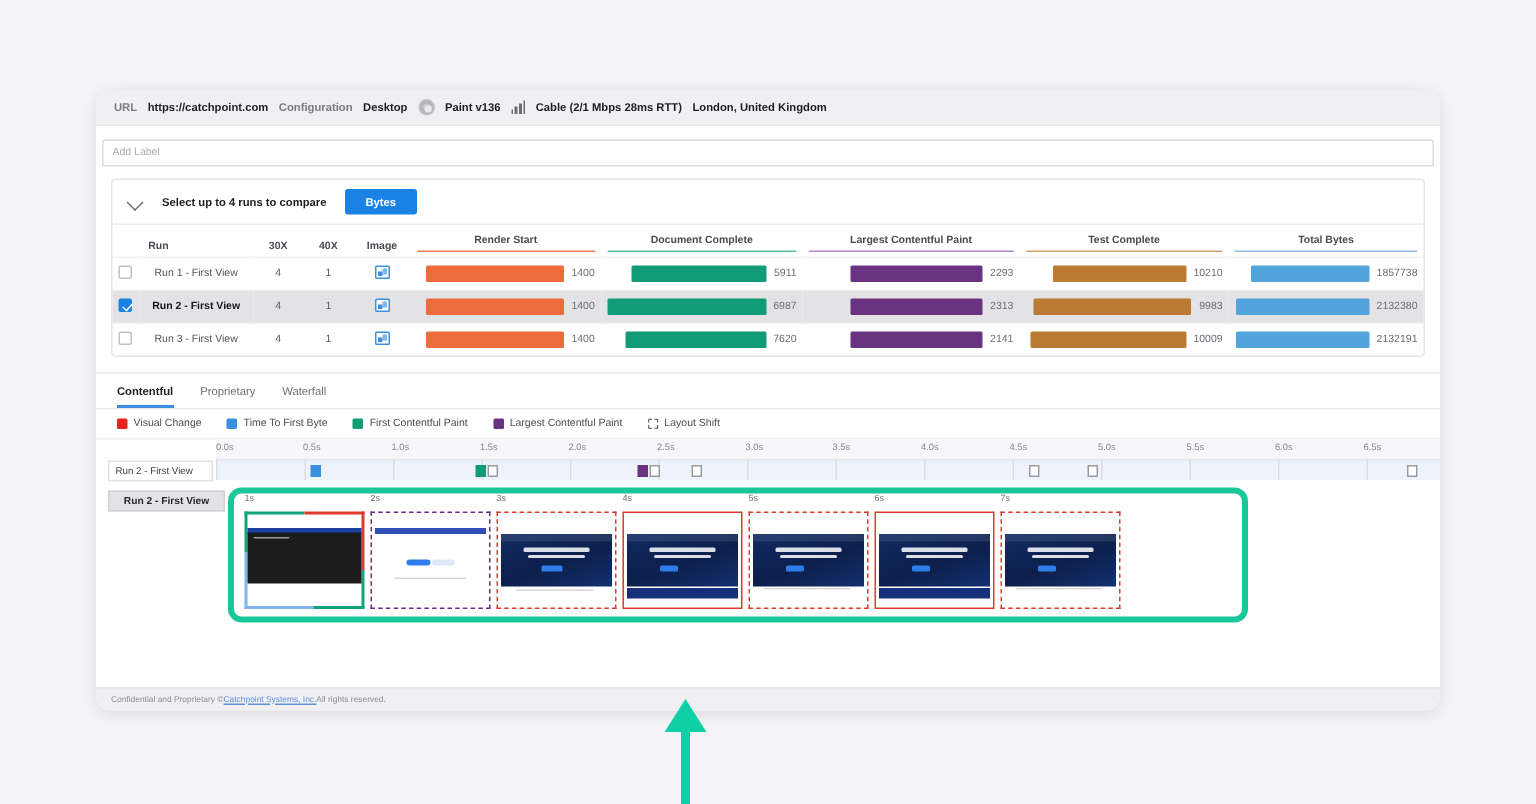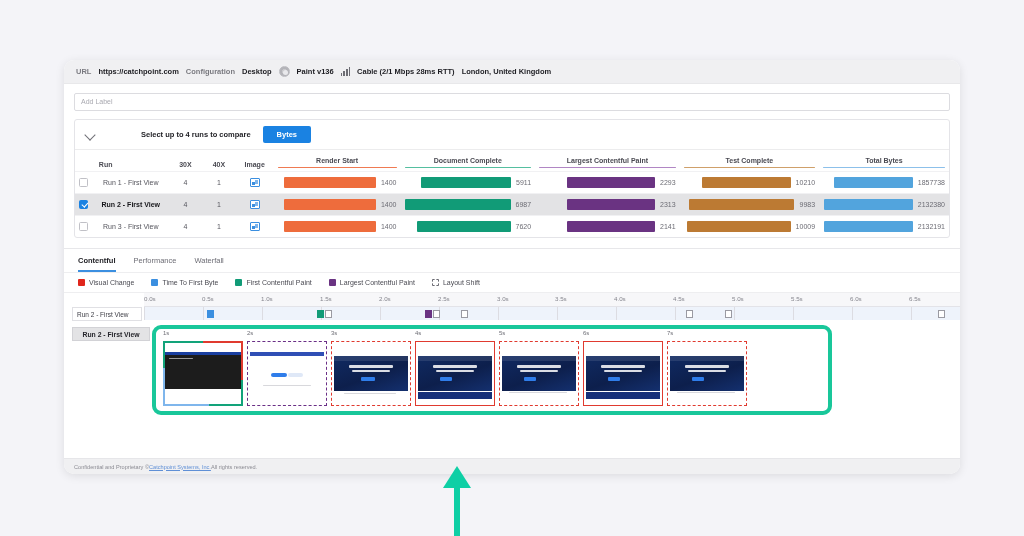--- a/index.html
+++ b/index.html
@@ -40,21 +40,21 @@
   .chrome-icon::after{
     content:""; position:absolute; left:3px; top:3px; width:5px;height:5px;
     border-radius:50%; background:#e9e9ec;
   }
   .signal { display: inline-flex; align-items: flex-end; gap: 1px; height: 9px; }
   .signal i { width: 1.6px; background: #6d6d74; display: block; }
   .signal i:nth-child(1){height:3px}.signal i:nth-child(2){height:5px}
   .signal i:nth-child(3){height:7px}.signal i:nth-child(4){height:9px}
 
   
-  .labelwrap { padding: 6px 10px 8px; background:#fff; }
+  .labelwrap { padding: 6px 4px 8px; background:#fff; }
   .labelinput {
     width: 100%; height: 18px; border: 1px solid #dcdce0; border-radius: 2px;
     font-size: 7px; color: #a9a9b0; padding: 0 6px; outline: none;
     font-family: "Liberation Sans", sans-serif; background:#fff;
   }
   .labelinput::placeholder { color: #a9a9b0; }
 
   
   .comparebox {
     margin: 0 10px; border: 1px solid #e4e4e8; border-radius: 3px;
@@ -63,21 +63,21 @@
   .compare-head {
     display: flex; align-items: center; gap: 12px;
     padding: 6px 10px; border-bottom: 1px solid #ececed;
   }
   .chev { width: 11px; height: 11px; position: relative; cursor:pointer; }
   .chev::before{
     content:""; position:absolute; left:1px; top:2px; width:7px;height:7px;
     border-right:1.4px solid #6f6f76; border-bottom:1.4px solid #6f6f76;
     transform: rotate(45deg);
   }
-  .compare-title { font-size: 7.5px; font-weight: bold; color: #1d1d22; margin-left: 33px; }
+  .compare-title { font-size: 7.5px; font-weight: bold; color: #1d1d22; }
   .apply-btn {
     background: #1a82e2; color: #fff; border: none; border-radius: 2px;
     font-size: 7.5px; font-weight: bold; padding: 4px 14px; cursor: pointer;
     font-family: "Liberation Sans", sans-serif;
   }
 
   
   table.runs { width: 100%; border-collapse: collapse; }
   table.runs th {
     font-size: 7px; color: #4a4a52; font-weight: bold;
@@ -402,21 +402,21 @@
                   <span class="barval">2132191</span>
                 </div>
               </td>
           </tr>
         </tbody>
       </table>
     </div>
 
     <div class="tabsbar">
       <div class="tab active">Contentful</div>
-      <div class="tab">Performance</div>
+      <div class="tab">Proprietary</div>
       <div class="tab">Waterfall</div>
     </div>
 
     <div class="legend">
       <div class="leg">
         <span class="swatch" style="background:#e0261c"></span>
         <span>Visual Change</span>
       </div>
       <div class="leg">
         <span class="swatch" style="background:#3b8fe0"></span>

